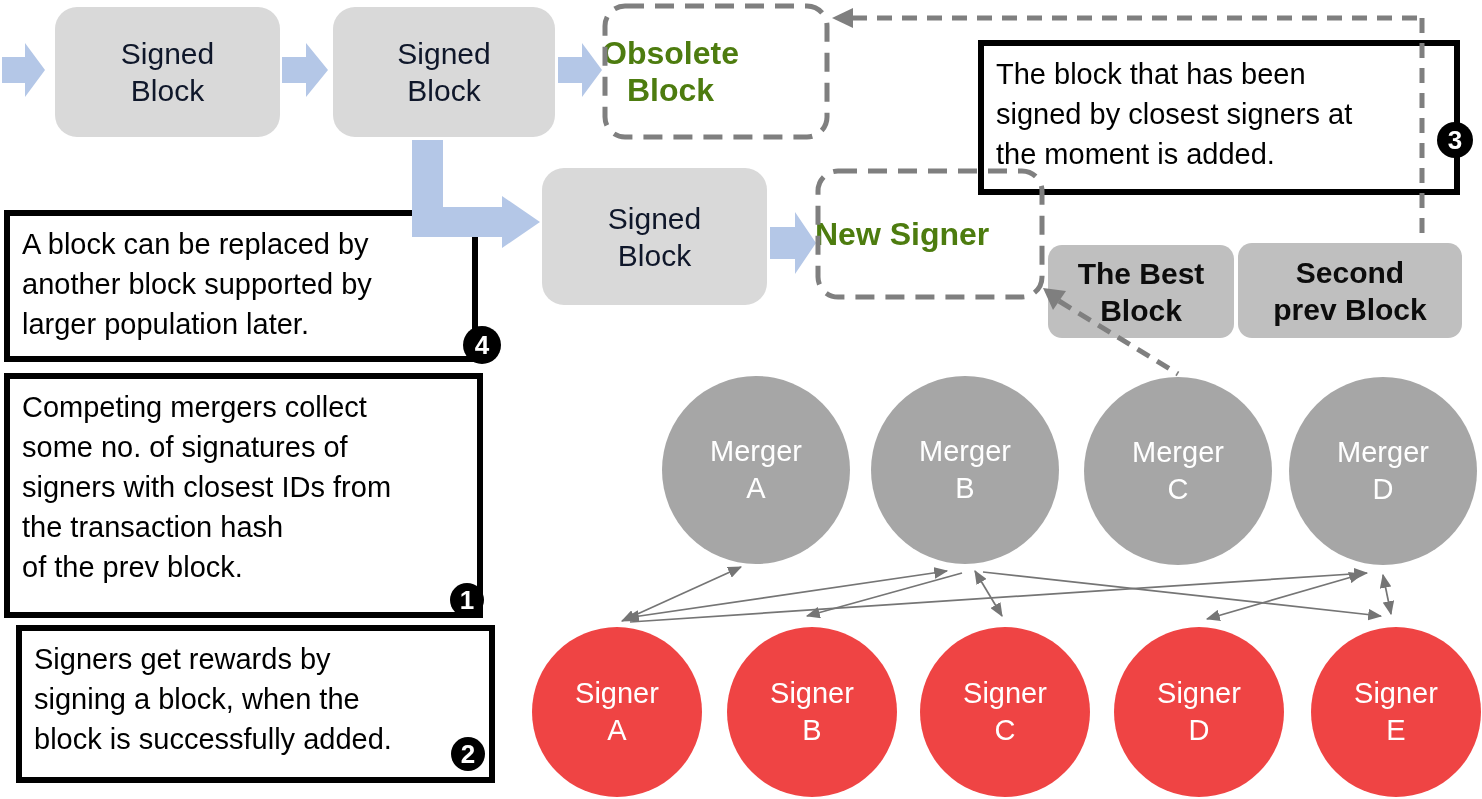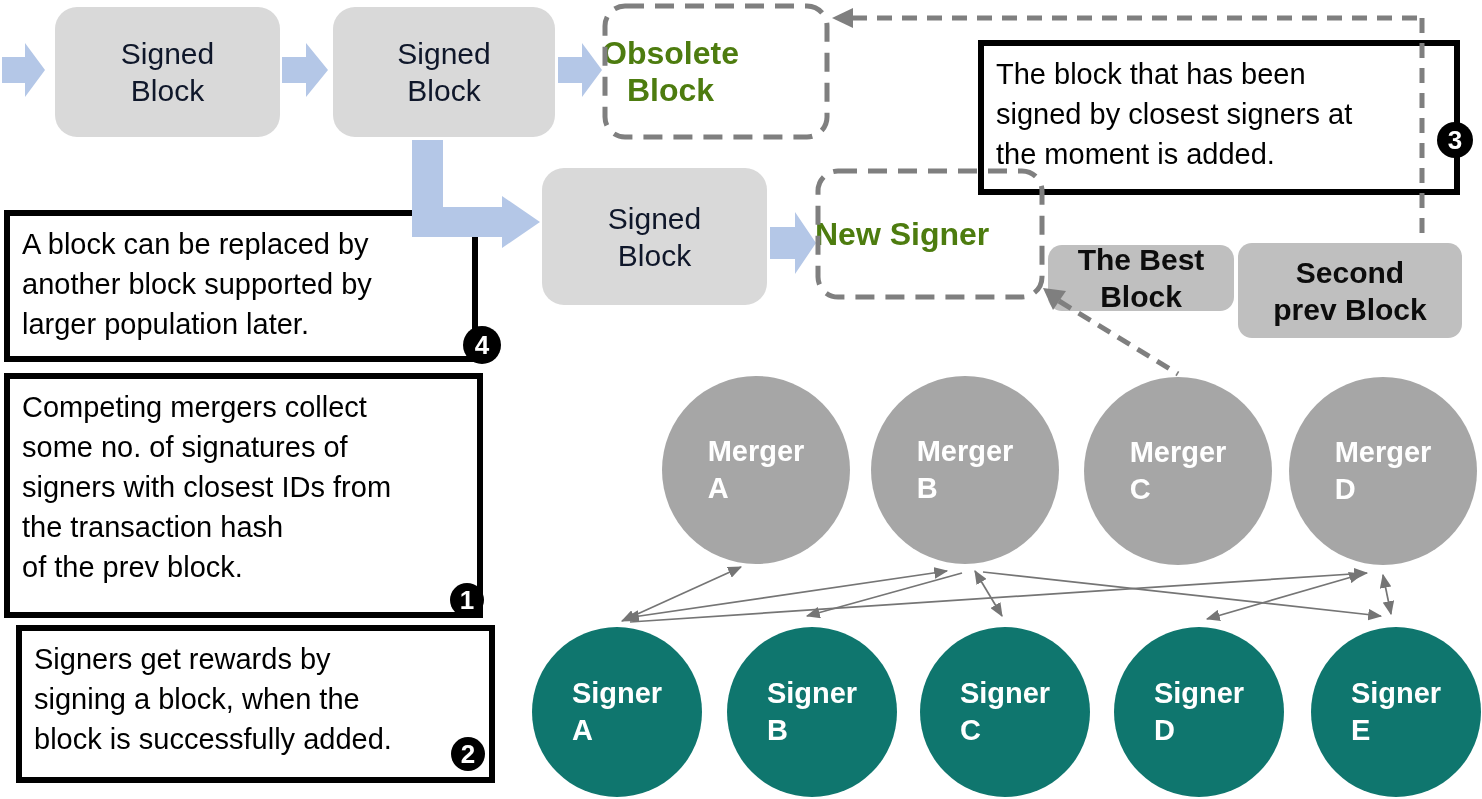--- a/index.html
+++ b/index.html
@@ -34,32 +34,32 @@
     padding:8px 6px 0 12px;z-index:3;
   }
   .badge{
     background:#000000;color:#ffffff;border-radius:50%;
     display:flex;align-items:center;justify-content:center;
     font-weight:bold;font-size:26px;z-index:12;
   }
   
   .circle{
     border-radius:50%;display:flex;align-items:center;justify-content:center;
-    font-weight:bold;font-size:29px;line-height:37px;color:#ffffff;
+    text-align:center;font-weight:normal;font-size:29px;line-height:37px;color:#ffffff;
     white-space:pre-line;z-index:2;
   }
   .merger{width:188px;height:188px;background:#a6a6a6;}
-  .signer{width:170px;height:170px;background:#0f766e;}
+  .signer{width:170px;height:170px;background:#ef4444;}
   
   .b-signed1{left:55px;top:7px;width:225px;height:130px;}
   .b-signed2{left:333px;top:7px;width:222px;height:130px;}
   .b-obsolete{left:602px;top:3px;width:228px;height:137px;}
   .b-signed3{left:542px;top:168px;width:225px;height:137px;}
   .b-new{left:815px;top:168px;width:230px;height:132px;}
-  .b-best{left:1048px;top:245px;width:186px;height:66px;}
+  .b-best{left:1048px;top:245px;width:186px;height:93px;}
   .b-second{left:1238px;top:243px;width:224px;height:95px;}
   .callout3{left:978px;top:5px;width:482px;height:155px;margin-top:35px;}
   .note4{left:4px;top:210px;width:474px;height:152px;}
   .note1{left:4px;top:373px;width:479px;height:245px;}
   .note2{left:16px;top:625px;width:479px;height:158px;}
   .badge4{left:463px;top:326px;width:38px;height:38px;}
   .badge1{left:450px;top:583px;width:34px;height:34px;}
   .badge2{left:451px;top:737px;width:34px;height:34px;}
   .badge3{left:1437px;top:122px;width:36px;height:36px;}
   .m-a{left:662px;top:376px;} .m-b{left:871px;top:376px;}

